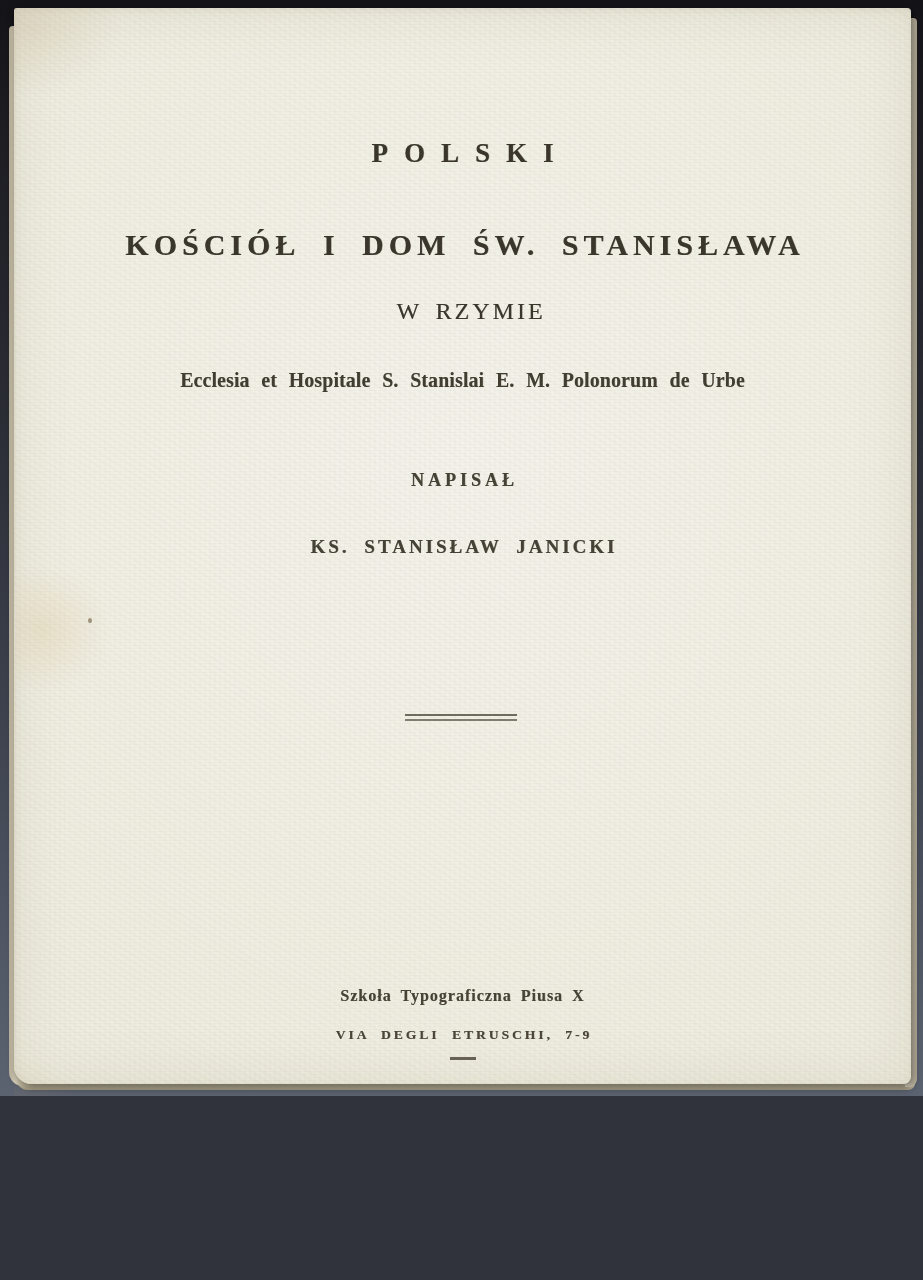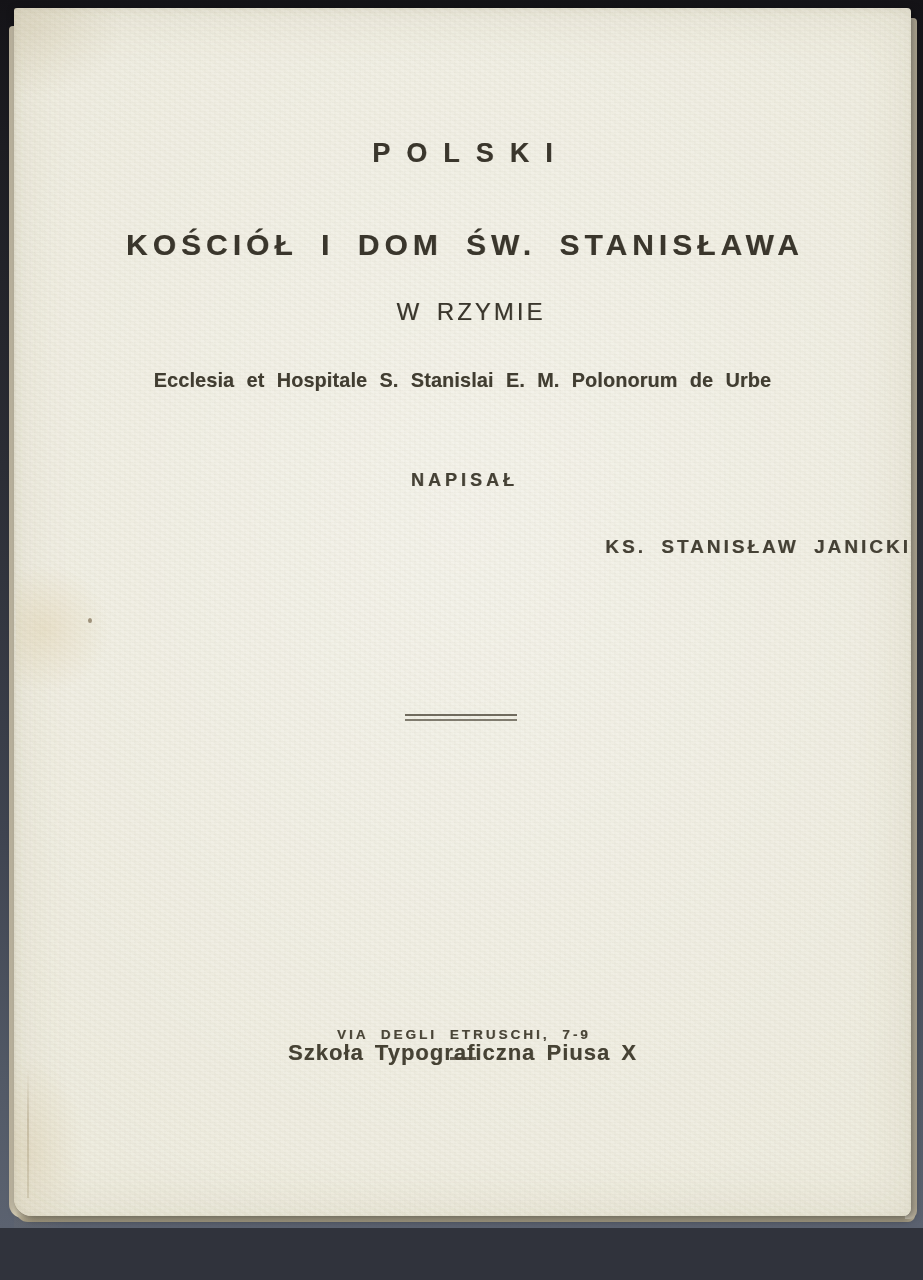--- a/index.html
+++ b/index.html
@@ -3,24 +3,24 @@
 <meta charset="utf-8">
 <style>
   html, body {
     margin: 0;
     padding: 0;
     background: #30333c;
   }
   .photo {
     position: relative;
     width: 923px;
-    height: 1228px;
+    height: 1096px;
     overflow: hidden;
     background: linear-gradient(180deg, #141317 0%, #1d1d22 12%, #2b2d35 38%, #3f4450 68%, #525966 88%, #5b6270 100%);
-    font-family: Liberation Sans, sans-serif;
+    font-family: Liberation Serif, serif;
   }
   
   .under-left {
     position: absolute;
     left: 9px; top: 26px; bottom: 10px;
     width: 16px;
     background: linear-gradient(90deg, #b9b09a 0%, #d6cfb9 35%, #e3ddc9 100%);
     border-radius: 4px 0 0 14px;
   }
   .under-bottom {
@@ -132,42 +132,41 @@
     color: #454135;
   }
   .t-author {
     top: 528px;
     font-size: 19px;
     font-weight: bold;
     letter-spacing: 3px;
     word-spacing: 7px;
     padding-left: 3px;
     color: #454135;
-    text-align: right;
   }
   .mid-rule {
     position: absolute;
     top: 706px;
     left: 50%;
     width: 112px;
     margin-left: -58px;
     height: 3px;
     border-top: 2px solid rgba(70,64,50,0.75);
     border-bottom: 2px solid rgba(70,64,50,0.65);
   }
   .t-city {
     top: 942px;
     font-size: 22px;
     letter-spacing: 6px;
     padding-left: 6px;
     color: #403c30;
   }
   .t-publisher {
-    top: 1032px;
-    font-size: 22px;
+    top: 979px;
+    font-size: 16px;
     font-weight: bold;
     letter-spacing: 1px;
     word-spacing: 4px;
     color: #46423473;
     color: #464234;
   }
   .t-address {
     top: 1019px;
     font-size: 13.5px;
     font-weight: bold;

